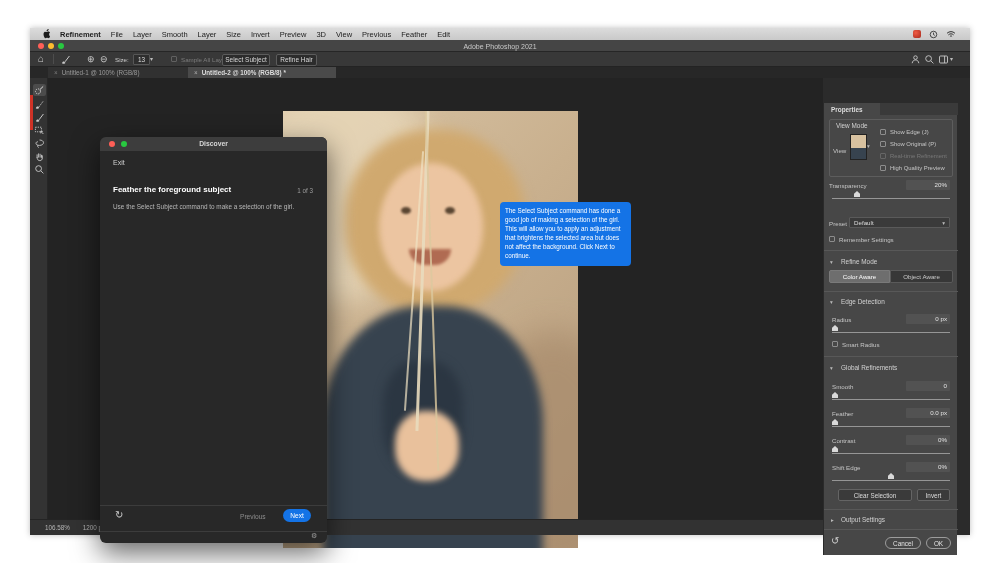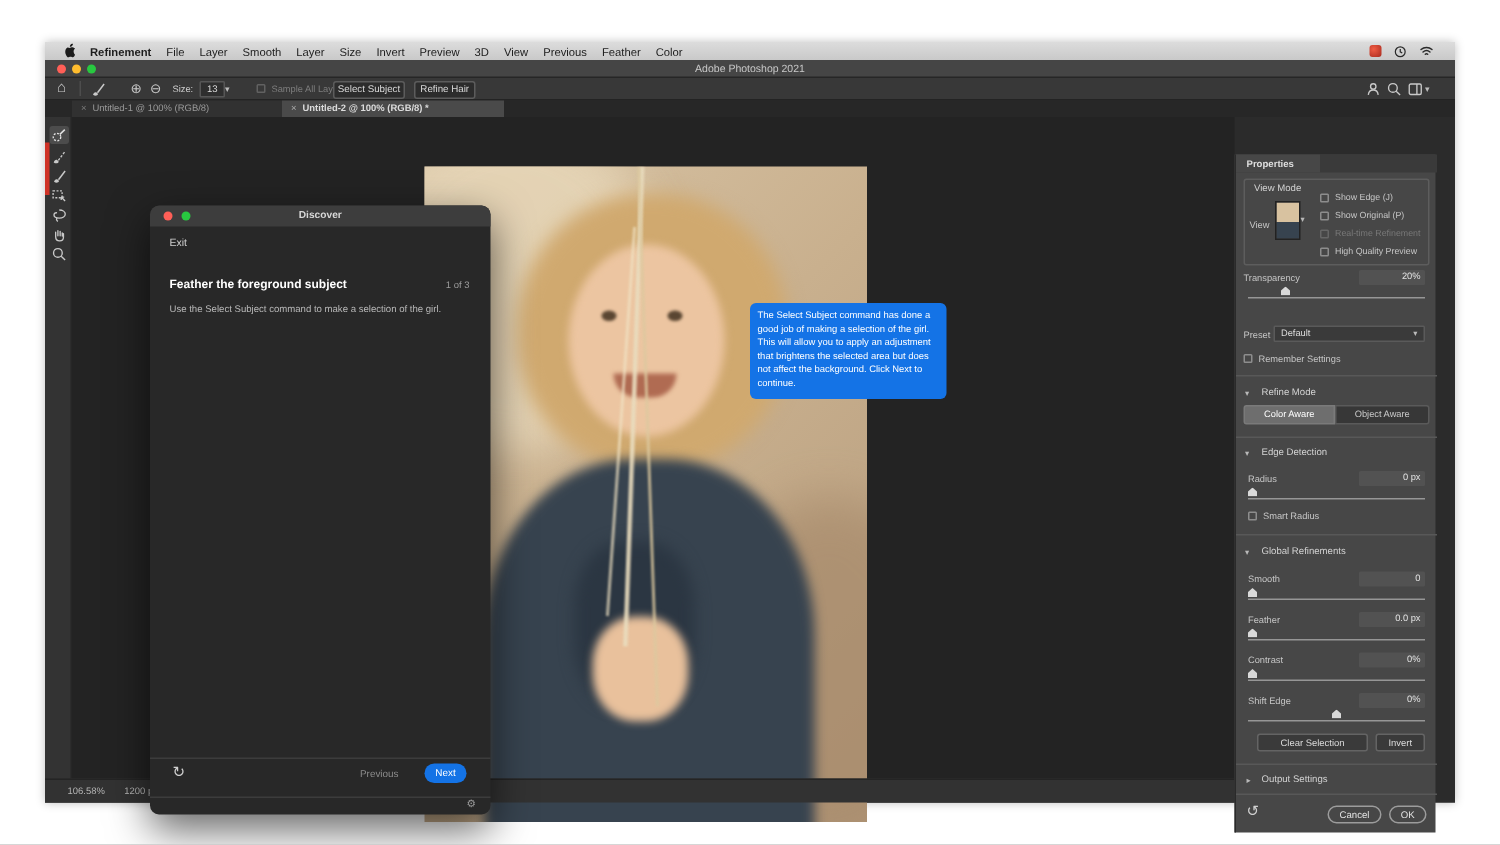--- a/index.html
+++ b/index.html
@@ -65,21 +65,21 @@
       <span class="mi">Layer</span>
       <span class="mi">Smooth</span>
       <span class="mi">Layer</span>
       <span class="mi">Size</span>
       <span class="mi">Invert</span>
       <span class="mi">Preview</span>
       <span class="mi">3D</span>
       <span class="mi">View</span>
       <span class="mi">Previous</span>
       <span class="mi">Feather</span>
-      <span class="mi">Color</span>
+      <span class="mi">Edit</span>
       <span style="flex:1"></span>
       <span style="margin-right:8px;width:8px;height:8px;border-radius:2px;background:radial-gradient(circle at 35% 35%,#f05c44,#a82a1e);display:inline-block;"></span>
       <span style="margin-right:8px;">
         <svg width="9" height="9" viewBox="0 0 11 11">
             <circle cx="5.5" cy="5.5" r="4" fill="none" stroke="#2a2a2a" stroke-width="1"></circle>
             <path d="M5.5 3.2v2.4l1.6 1" fill="none" stroke="#2a2a2a" stroke-width="1"></path>
           </svg>
       </span>
       <span style="margin-right:14px;">
         <svg width="10" height="8" viewBox="0 0 11 9">

